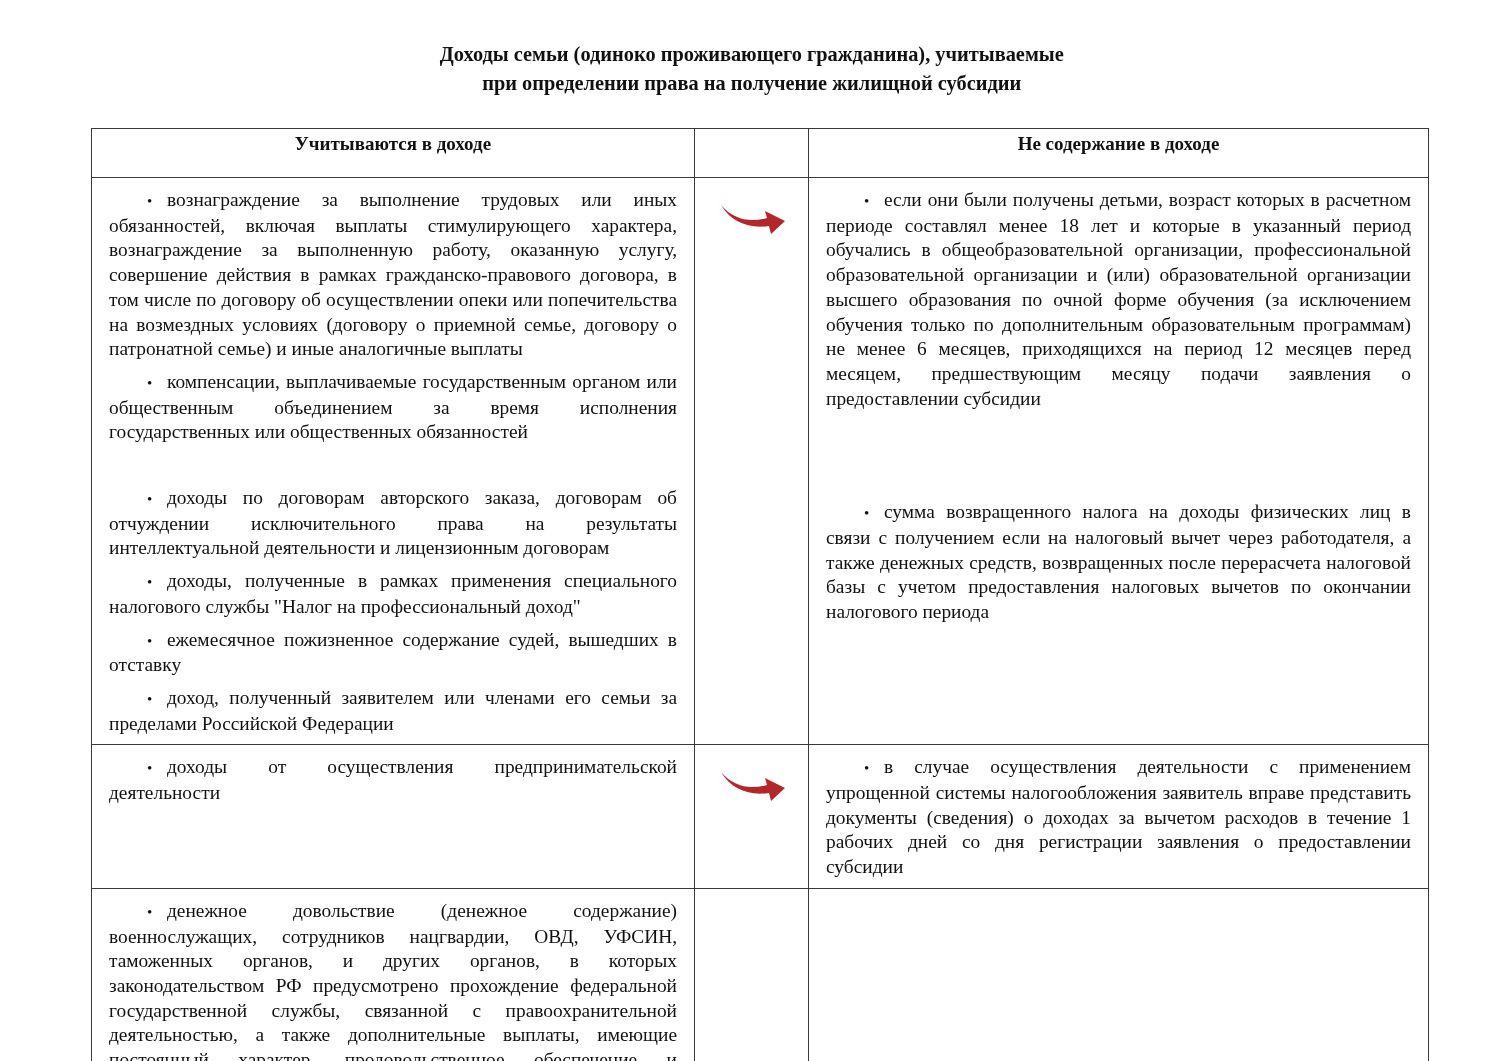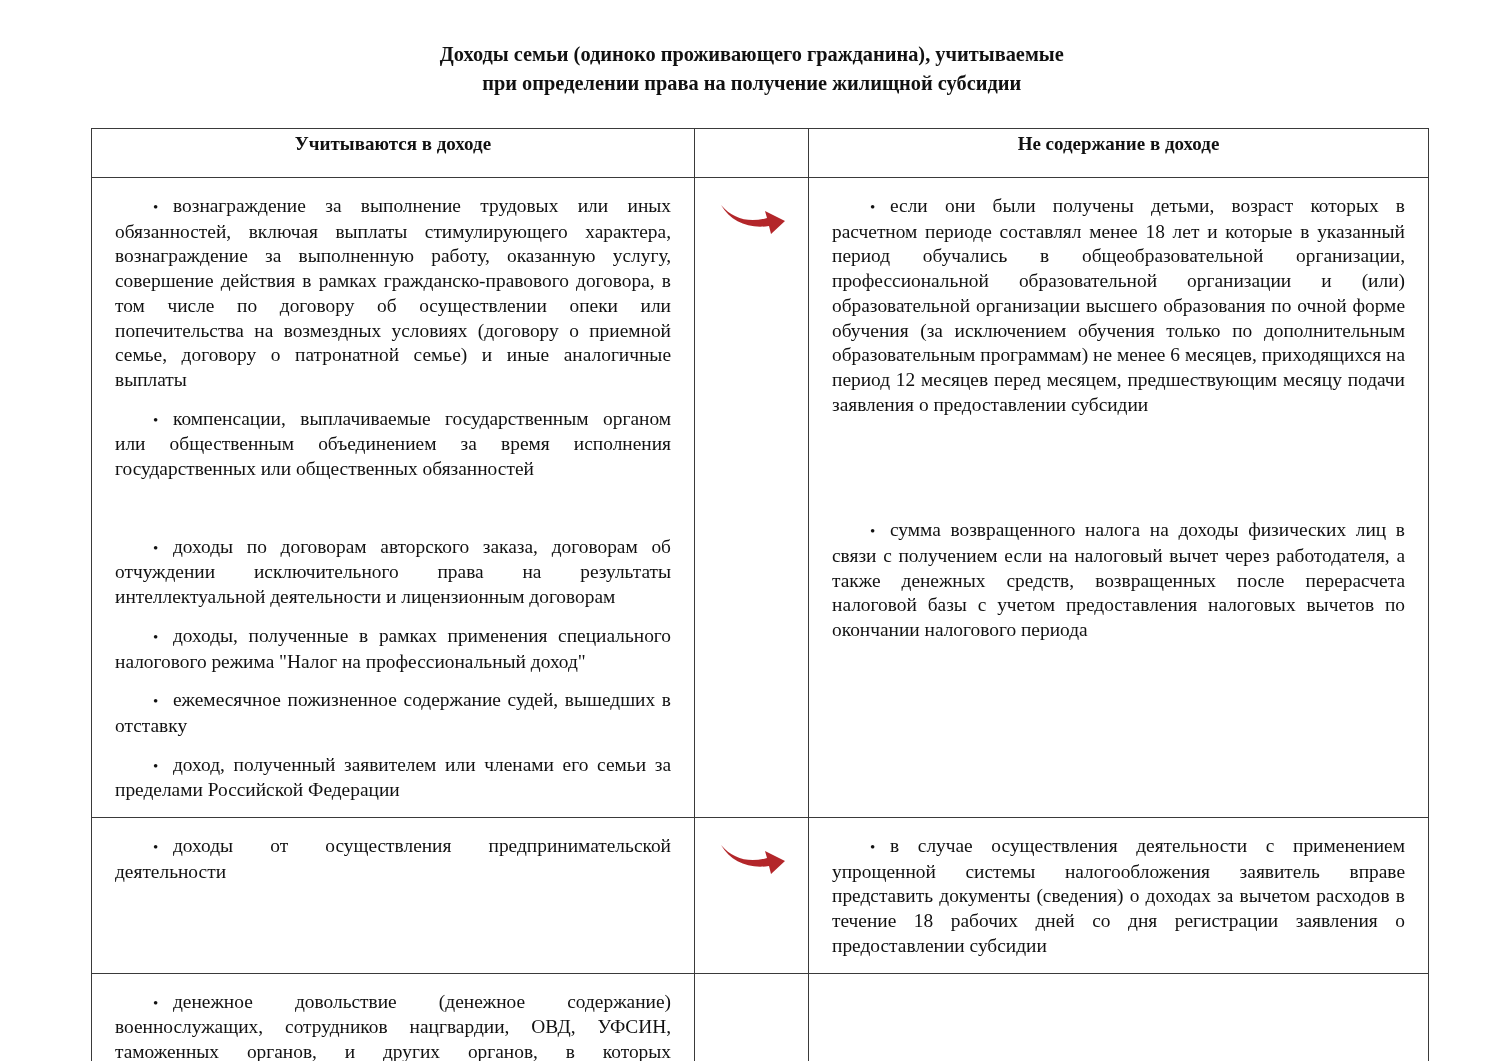--- a/index.html
+++ b/index.html
@@ -55,21 +55,21 @@
     th .h { padding-top: 1px; }
     .cell {
       padding: 2px 9px 0 9px;
       font-size: 19.4px;
       line-height: 24.7px;
       text-align: justify;
       text-align-last: left;
     }
     .para {
       text-indent: 38px;
-      margin: 14px;
+      margin: 8px;
     }
     .para .bullet {
       display: inline-block;
       text-indent: 0;
       width: 20px;
       font-size: 15px;
     }
     .gap1 { height: 25px; }
     .gap2 { height: 73px; }
     .arrowcell { position: relative; }
@@ -106,21 +106,21 @@
         </th>
   </tr>
 
   <tr style="height:528px;">
     <td>
       <div class="cell">
         <p class="para"><span class="bullet">•</span><span>вознаграждение за выполнение трудовых или иных обязанностей, включая выплаты стимулирующего характера, вознаграждение за выполненную работу, оказанную услугу, совершение действия в рамках гражданско-правового договора, в том числе по договору об осуществлении опеки или попечительства на возмездных условиях (договору о приемной семье, договору о патронатной семье) и иные аналогичные выплаты</span></p>
         <p class="para"><span class="bullet">•</span><span>компенсации, выплачиваемые государственным органом или общественным объединением за время исполнения государственных или общественных обязанностей</span></p>
         <div class="gap1"></div>
         <p class="para"><span class="bullet">•</span><span>доходы по договорам авторского заказа, договорам об отчуждении исключительного права на результаты интеллектуальной деятельности и лицензионным договорам</span></p>
-        <p class="para"><span class="bullet">•</span><span>доходы, полученные в рамках применения специального налогового режима "Налог на профессиональный доход"</span></p>
+        <p class="para"><span class="bullet">•</span><span>доходы, полученные в рамках применения специального налогового службы "Налог на профессиональный доход"</span></p>
         <p class="para"><span class="bullet">•</span><span>ежемесячное пожизненное содержание судей, вышедших в отставку</span></p>
         <p class="para"><span class="bullet">•</span><span>доход, полученный заявителем или членами его семьи за пределами Российской Федерации</span></p>
       </div>
     </td>
     <td class="arrowcell">
       <svg class="arrow" viewBox="0 0 68 44">
         <path d="M2 13 C 14 27, 30 31, 48 26 L 46 19 L 66 29 L 52 42 L 50 34 C 30 37, 12 30, 2 13 Z" fill="#b3262a"></path>
       </svg>
     </td>
     <td>
@@ -138,21 +138,21 @@
         <p class="para"><span class="bullet">•</span><span>доходы от осуществления предпринимательской деятельности</span></p>
       </div>
     </td>
     <td class="arrowcell">
       <svg class="arrow" viewBox="0 0 68 44">
         <path d="M2 13 C 14 27, 30 31, 48 26 L 46 19 L 66 29 L 52 42 L 50 34 C 30 37, 12 30, 2 13 Z" fill="#b3262a"></path>
       </svg>
     </td>
     <td>
       <div class="cell">
-        <p class="para"><span class="bullet">•</span><span>в случае осуществления деятельности с применением упрощенной системы налогообложения заявитель вправе представить документы (сведения) о доходах за вычетом расходов в течение 18 рабочих дней со дня регистрации заявления о предоставлении субсидии</span></p>
+        <p class="para"><span class="bullet">•</span><span>в случае осуществления деятельности с применением упрощенной системы налогообложения заявитель вправе представить документы (сведения) о доходах за вычетом расходов в течение 1 рабочих дней со дня регистрации заявления о предоставлении субсидии</span></p>
       </div>
     </td>
   </tr>
 
   <tr style="height:200px;">
     <td>
       <div class="cell">
         <p class="para"><span class="bullet">•</span><span>денежное довольствие (денежное содержание) военнослужащих, сотрудников нацгвардии, ОВД, УФСИН, таможенных органов, и других органов, в которых законодательством РФ предусмотрено прохождение федеральной государственной службы, связанной с правоохранительной деятельностью, а также дополнительные выплаты, имеющие постоянный характер, продовольственное обеспечение и единовременное пособие при увольнении</span></p>
       </div>
     </td>

